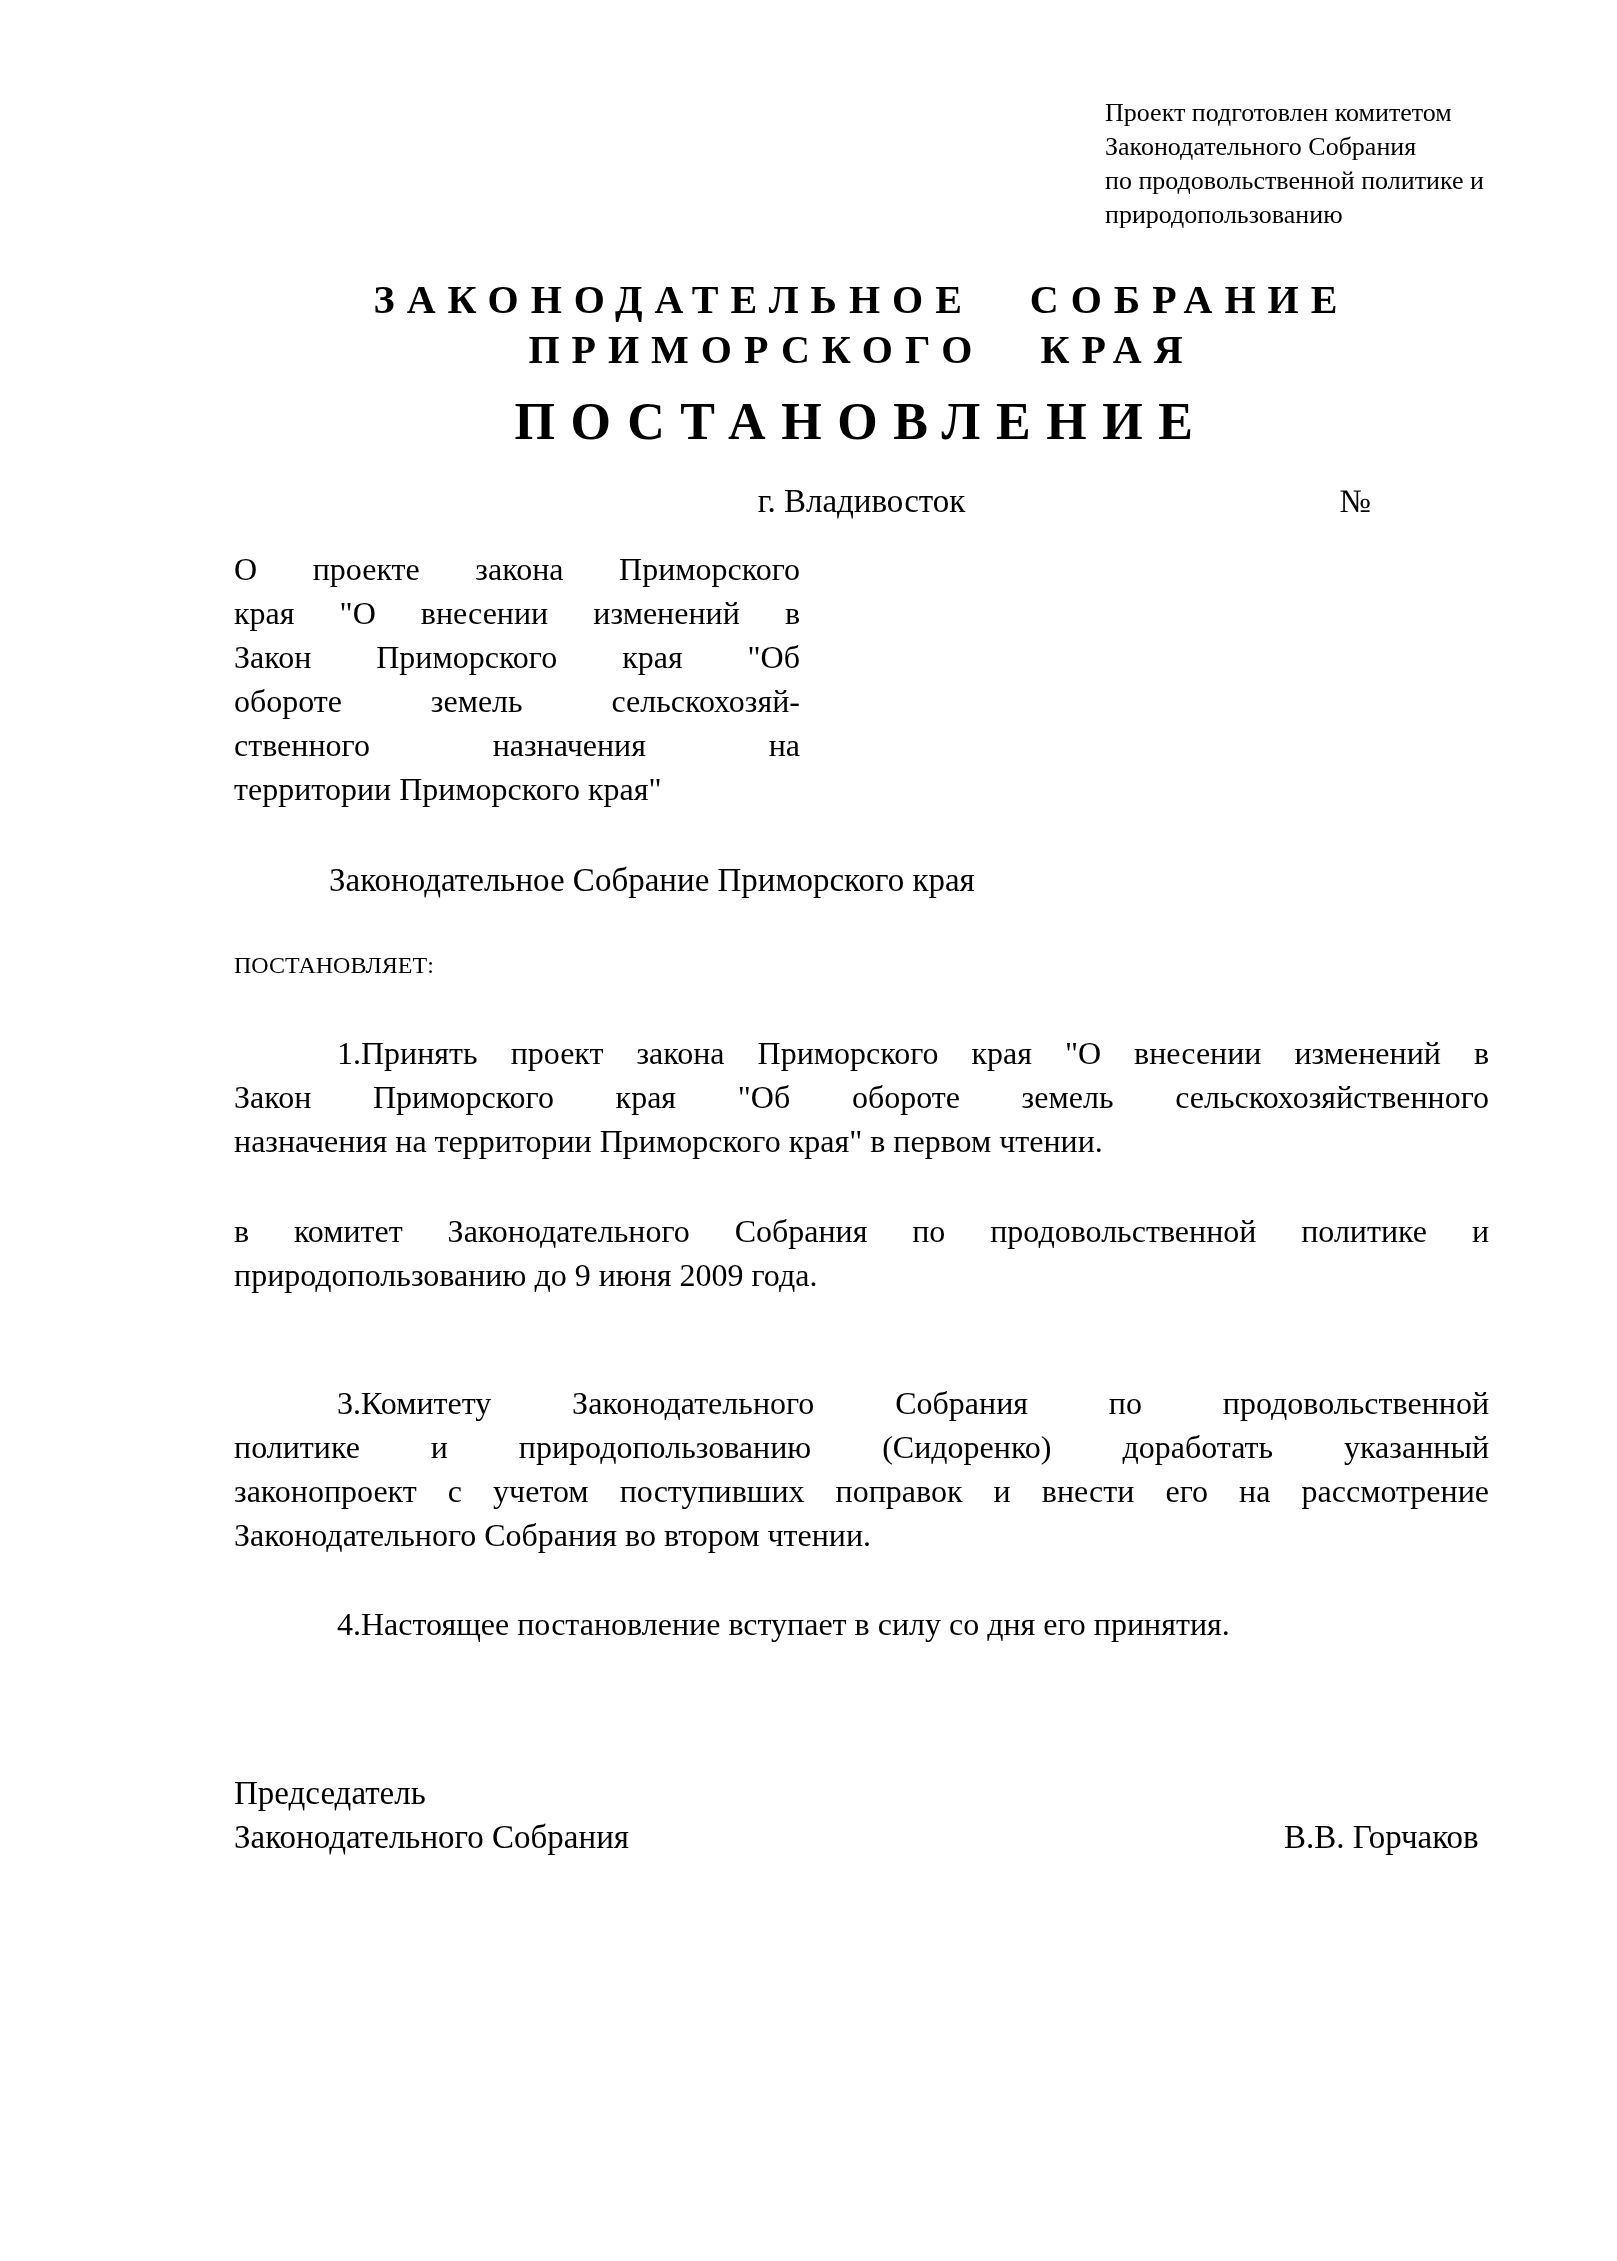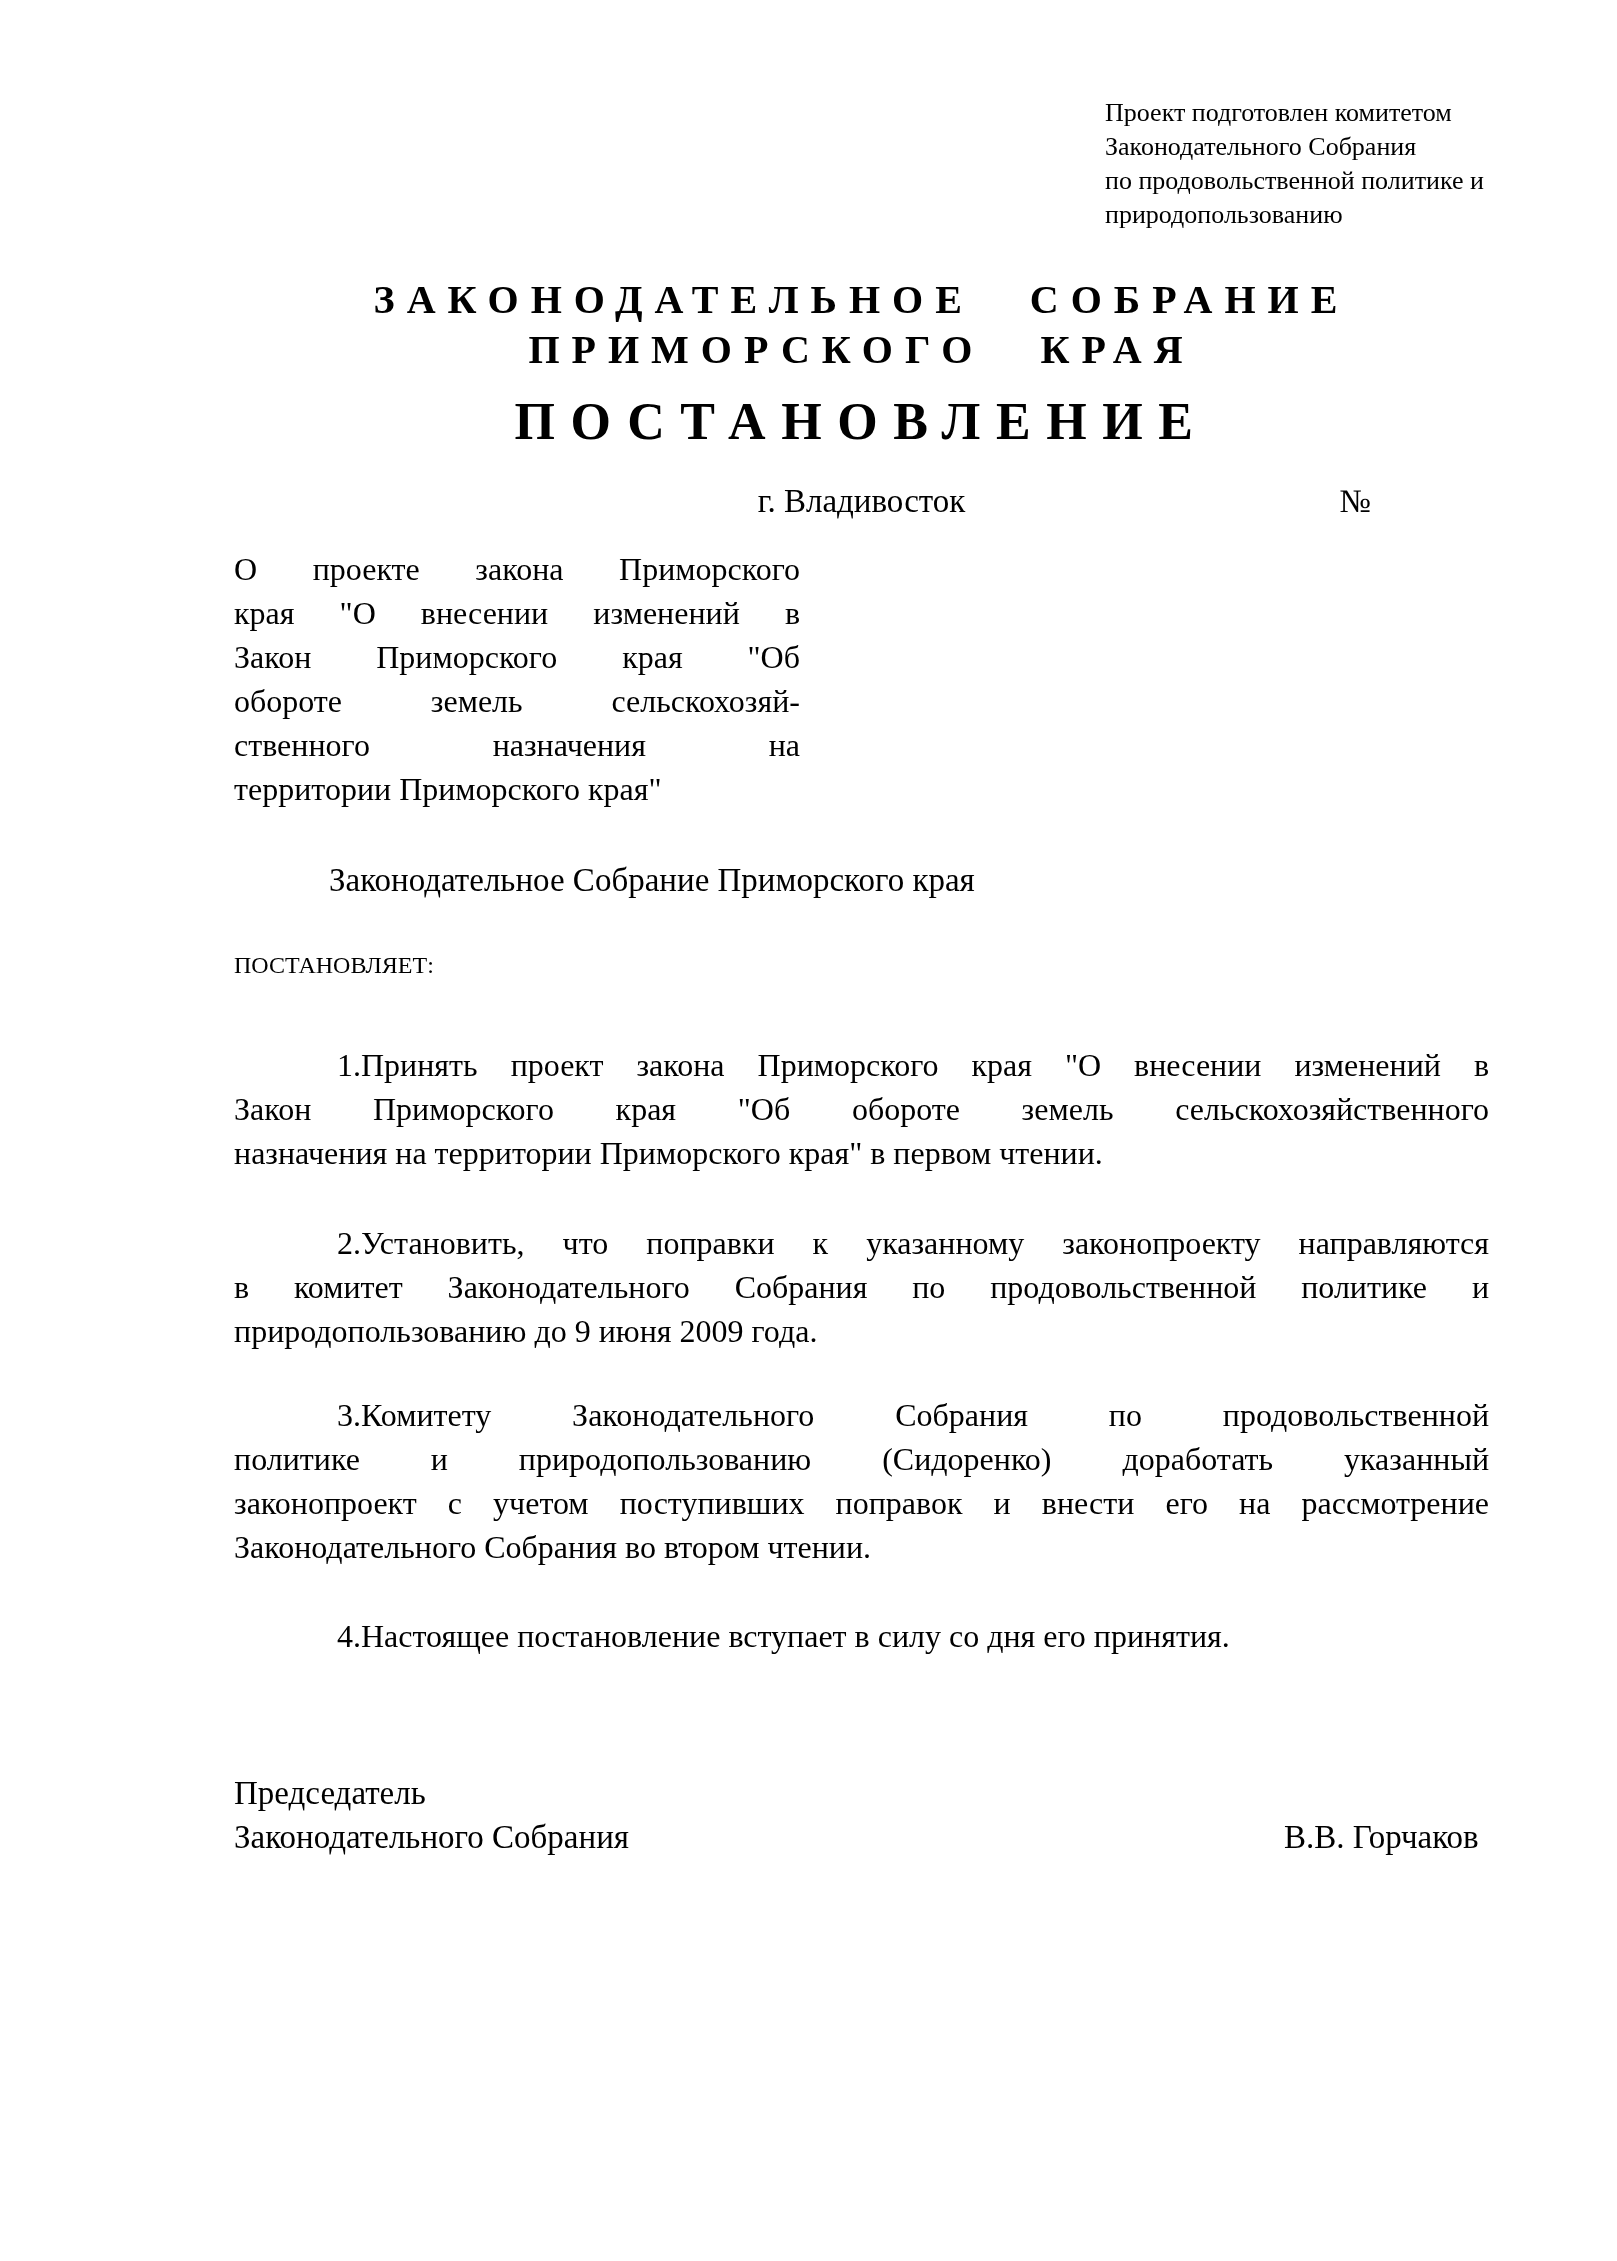--- a/index.html
+++ b/index.html
@@ -50,21 +50,21 @@
   }
   
   .para{
     position:absolute;left:234px;width:1255px;
     font-size:32px;line-height:44px;
   }
   .para-1{top:1031px}
   .para-2{top:1209px}
   .para-3{top:1381px}
   .para-4{top:1602px}
-  .first{text-indent:103px;margin-top:12px;}
+  .first{text-indent:103px;}
   .jl{text-align:justify;text-align-last:justify;}
   
   .signature{
     position:absolute;left:234px;top:1771px;width:1255px;
     font-size:33px;line-height:44px;
   }
   .sig-row2{display:flex;justify-content:space-between;}
   .sig-name{padding-right:10.3px;}
 </style>
 </head>
@@ -104,21 +104,20 @@
 
   <div class="resolves">ПОСТАНОВЛЯЕТ:</div>
 
   <div class="para para-1">
     <div class="jl first">1.Принять проект закона Приморского края "О внесении изменений в</div>
     <div class="jl">Закон Приморского края "Об обороте земель сельскохозяйственного</div>
     <div>назначения на территории Приморского края" в первом чтении.</div>
   </div>
 
   <div class="para para-2">
-    <div class="jl first">2.Установить, что поправки к указанному законопроекту направляются</div>
     <div class="jl">в комитет Законодательного Собрания по продовольственной политике и</div>
     <div>природопользованию до 9 июня 2009 года.</div>
   </div>
 
   <div class="para para-3">
     <div class="jl first">3.Комитету Законодательного Собрания по продовольственной</div>
     <div class="jl">политике и природопользованию (Сидоренко) доработать указанный</div>
     <div class="jl">законопроект с учетом поступивших поправок и внести его на рассмотрение</div>
     <div>Законодательного Собрания во втором чтении.</div>
   </div>

